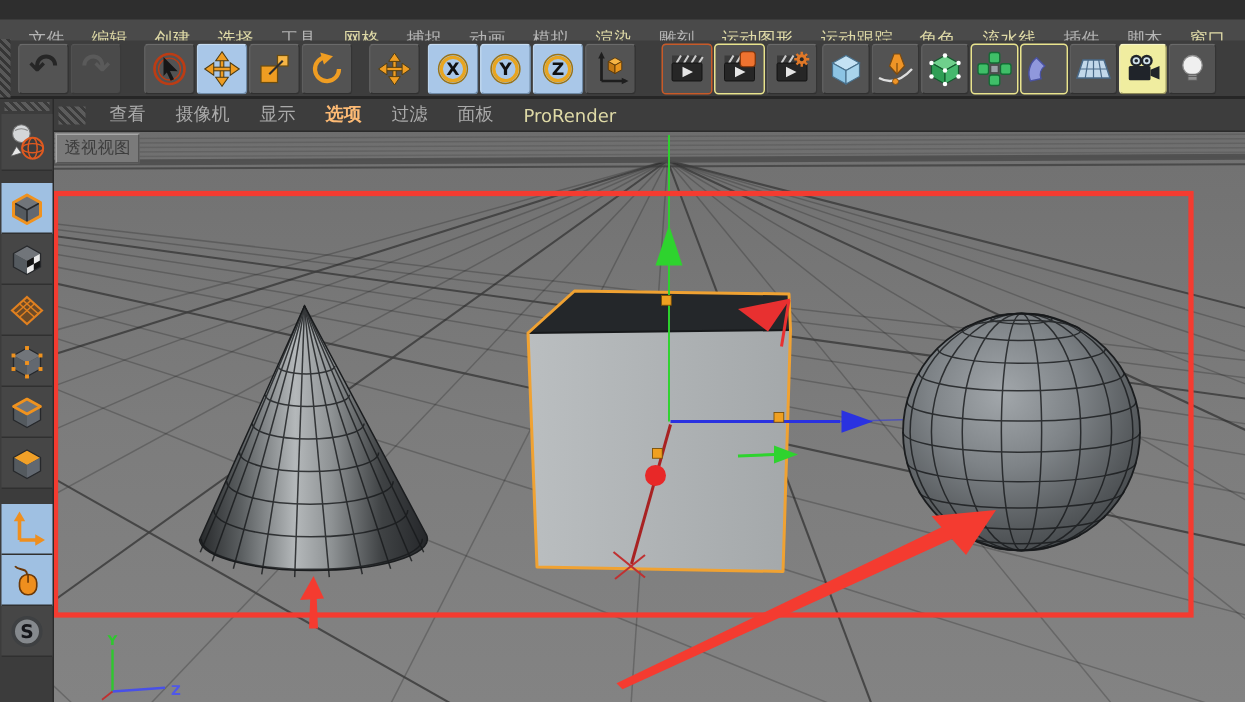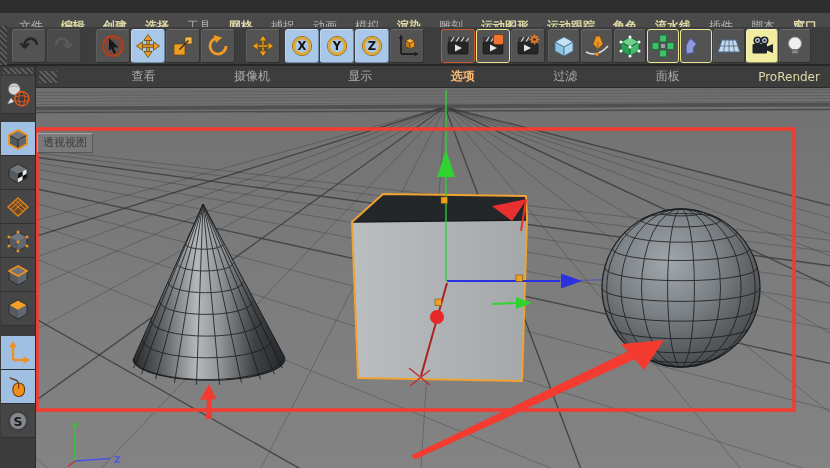--- a/index.html
+++ b/index.html
@@ -3,56 +3,56 @@
 <meta charset="utf-8">
 <style>
   html,body{margin:0;padding:0;background:#2e2e2e;}
   body{width:830px;height:468px;overflow:hidden;font-family:"DejaVu Sans","Liberation Sans",sans-serif;
        -webkit-font-smoothing:antialiased;position:relative;}
   
   .menubar{position:absolute;left:0;top:0;width:830px;height:27px;background:#4a4a4a;
            border-bottom:1px solid #2a2a2a;display:flex;align-items:center;padding-left:10px;box-sizing:border-box;gap:0;margin-top:13px;}
   .menu-item{font-size:12px;padding:0 9px;line-height:27px;cursor:default;white-space:nowrap;}
   .menu-item.dim{color:#b4b4b4;}
-  .menu-item.hl{color:#ded9a6;font-weight:bold;}
+  .menu-item.hl{color:#ded9a6;font-weight:normal;}
   
   .toolbar{position:absolute;left:0;top:27px;width:830px;height:39px;background:#3d3d3d;
            border-bottom:2px solid #262626;display:flex;align-items:center;box-sizing:border-box;}
   .hatch-v{width:7px;height:39px;background:repeating-linear-gradient(45deg,#585858 0 2px,#363636 2px 4px);}
   .sp{height:1px;flex:0 0 auto;}
   .tbtn{flex:0 0 auto;width:34px;height:34px;margin:0 0 0 1px;border-radius:3px;background:#535353;
         border:1px solid;border-color:#6a6a6a #343434 #303030 #5e5e5e;box-sizing:border-box;
         display:flex;align-items:center;justify-content:center;position:relative;cursor:pointer;}
   .tbtn.small{width:32px;}
   .tbtn.sel{background:#a9c7e8;border-color:#c6dcf2 #6f8aa6 #6f8aa6 #bcd4ec;}
   .tbtn.ybord{outline:1px solid #e9e48e;outline-offset:-1px;}
   .tbtn.obord{outline:1px solid #c85a28;outline-offset:-1px;}
   .tbtn.ybg{background:#f0eda0;border-color:#f8f6c8 #9a9660 #8e8a58 #eeeab0;}
   .tbtn.disabled{background:#4a4a4a;border-color:#555 #3a3a3a #383838 #505050;}
   .glyph{font-size:23px;line-height:23px;color:#262626;font-weight:bold;}
   .glyph.dimg{color:#5a5a5a;}
   
   .vp-menubar{position:absolute;left:36px;top:66px;width:794px;height:22px;background:#3d3d3d;
-              display:flex;align-items:center;box-sizing:border-box;border-bottom:1px solid #2b2b2b;justify-content:space-between;}
+              display:flex;align-items:center;box-sizing:border-box;border-bottom:1px solid #2b2b2b;}
   .hatch-h{width:18px;height:12px;margin:0 6px 0 3px;background:repeating-linear-gradient(45deg,#5c5c5c 0 2px,#3a3a3a 2px 4px);}
   .vp-item{font-size:12px;padding:0 10px;color:#aaaaaa;cursor:default;white-space:nowrap;}
   .vp-item.bright{color:#fdba74;font-weight:bold;}
   .vp-item.yellow{color:#ded9a6;font-weight:normal;}
   
   .sidebar{position:absolute;left:0;top:66px;width:36px;height:402px;background:#3c3c3c;
            border-right:1px solid #2b2b2b;box-sizing:border-box;display:flex;flex-direction:column;align-items:center;}
   .hatch-top{width:30px;height:6px;margin:2px 0 2px 0;background:repeating-linear-gradient(45deg,#5c5c5c 0 2px,#3a3a3a 2px 4px);}
   .sbtn{flex:0 0 auto;width:34px;height:34px;background:#464646;border-bottom:1px solid #303030;
         display:flex;align-items:center;justify-content:center;box-sizing:border-box;cursor:pointer;}
   .sbtn.sel{background:#9fc0e2;}
   .sgap{flex:0 0 auto;}
   
   .viewport{position:absolute;left:36px;top:88px;width:794px;height:380px;overflow:hidden;background:#7a7a7a;cursor:crosshair;}
   .view-label{position:absolute;left:1px;top:1px;background:#7a7a7a;border:1px solid #a6a6a6;border-right-color:#565656;
-              border-bottom-color:#565656;color:#3e3e3e;font-size:11px;padding:1px 5px 2px 5px;z-index:5;margin-top:44px;}
+              border-bottom-color:#565656;color:#3e3e3e;font-size:11px;padding:1px 5px 2px 5px;z-index:5;}
   svg{display:block;}
 </style>
 </head>
 <body>
 
 <div class="menubar">
   <span class="menu-item dim">文件</span>
   <span class="menu-item hl">编辑</span>
   <span class="menu-item hl">创建</span>
   <span class="menu-item hl">选择</span>

